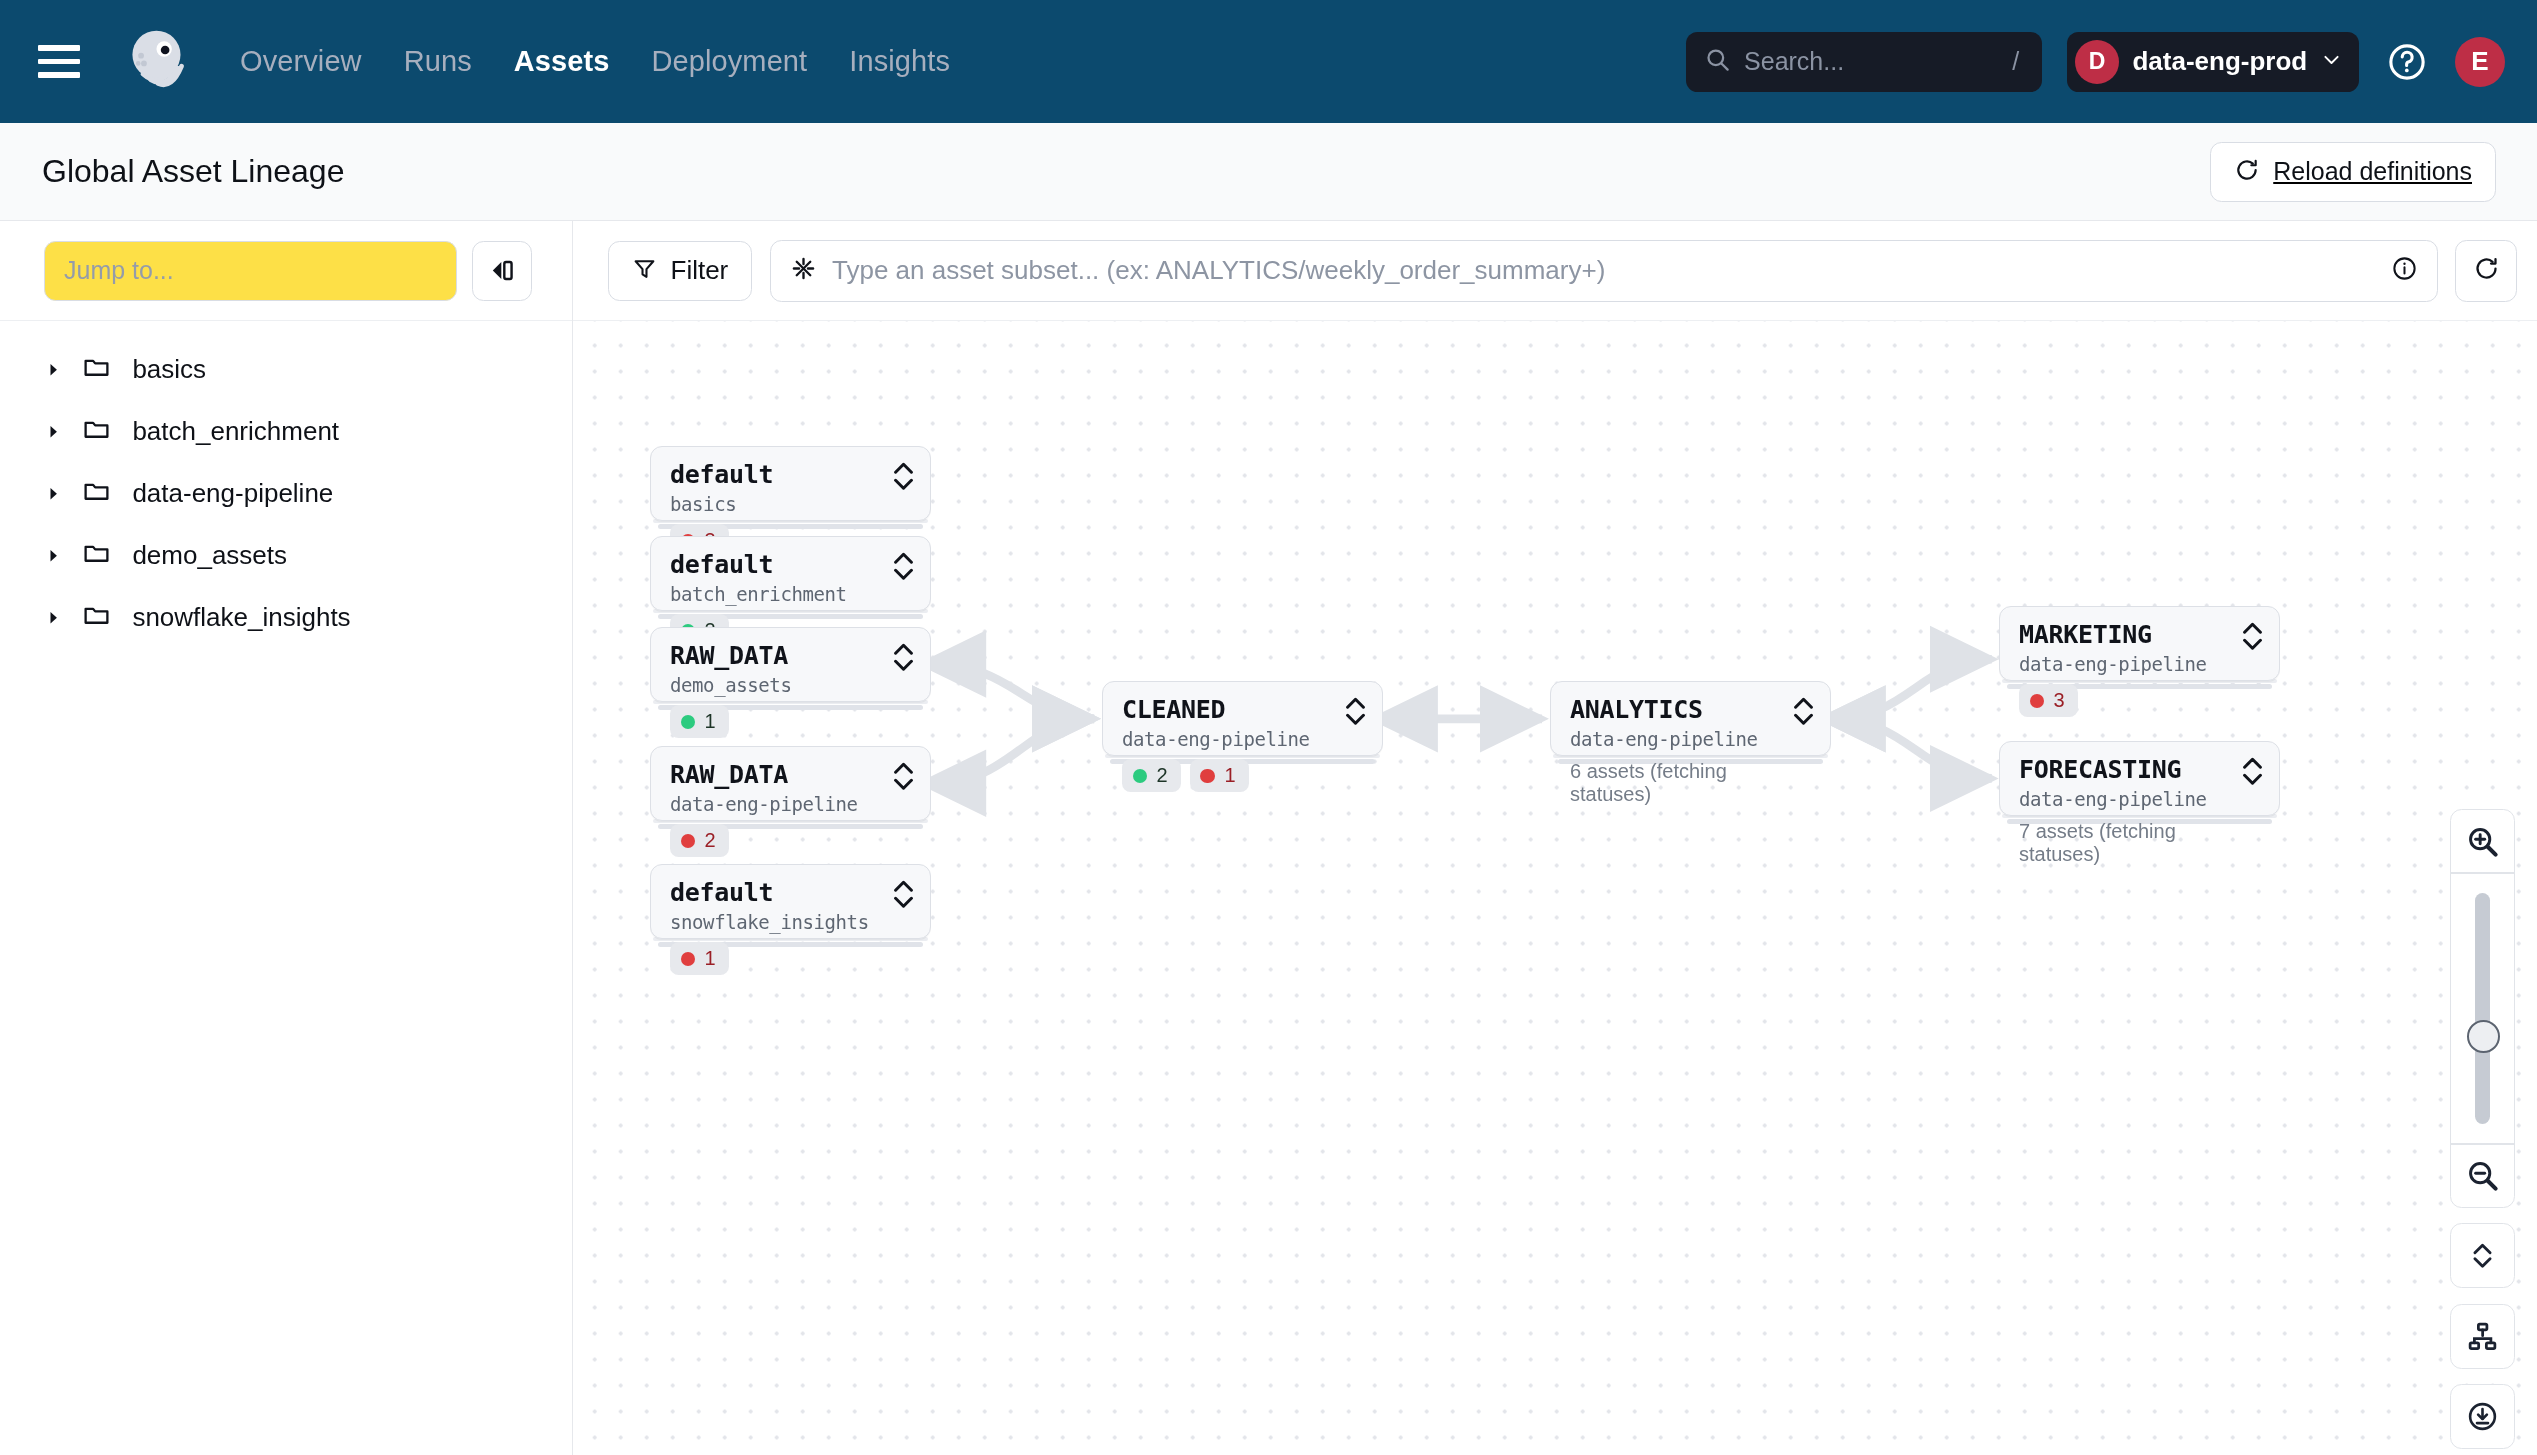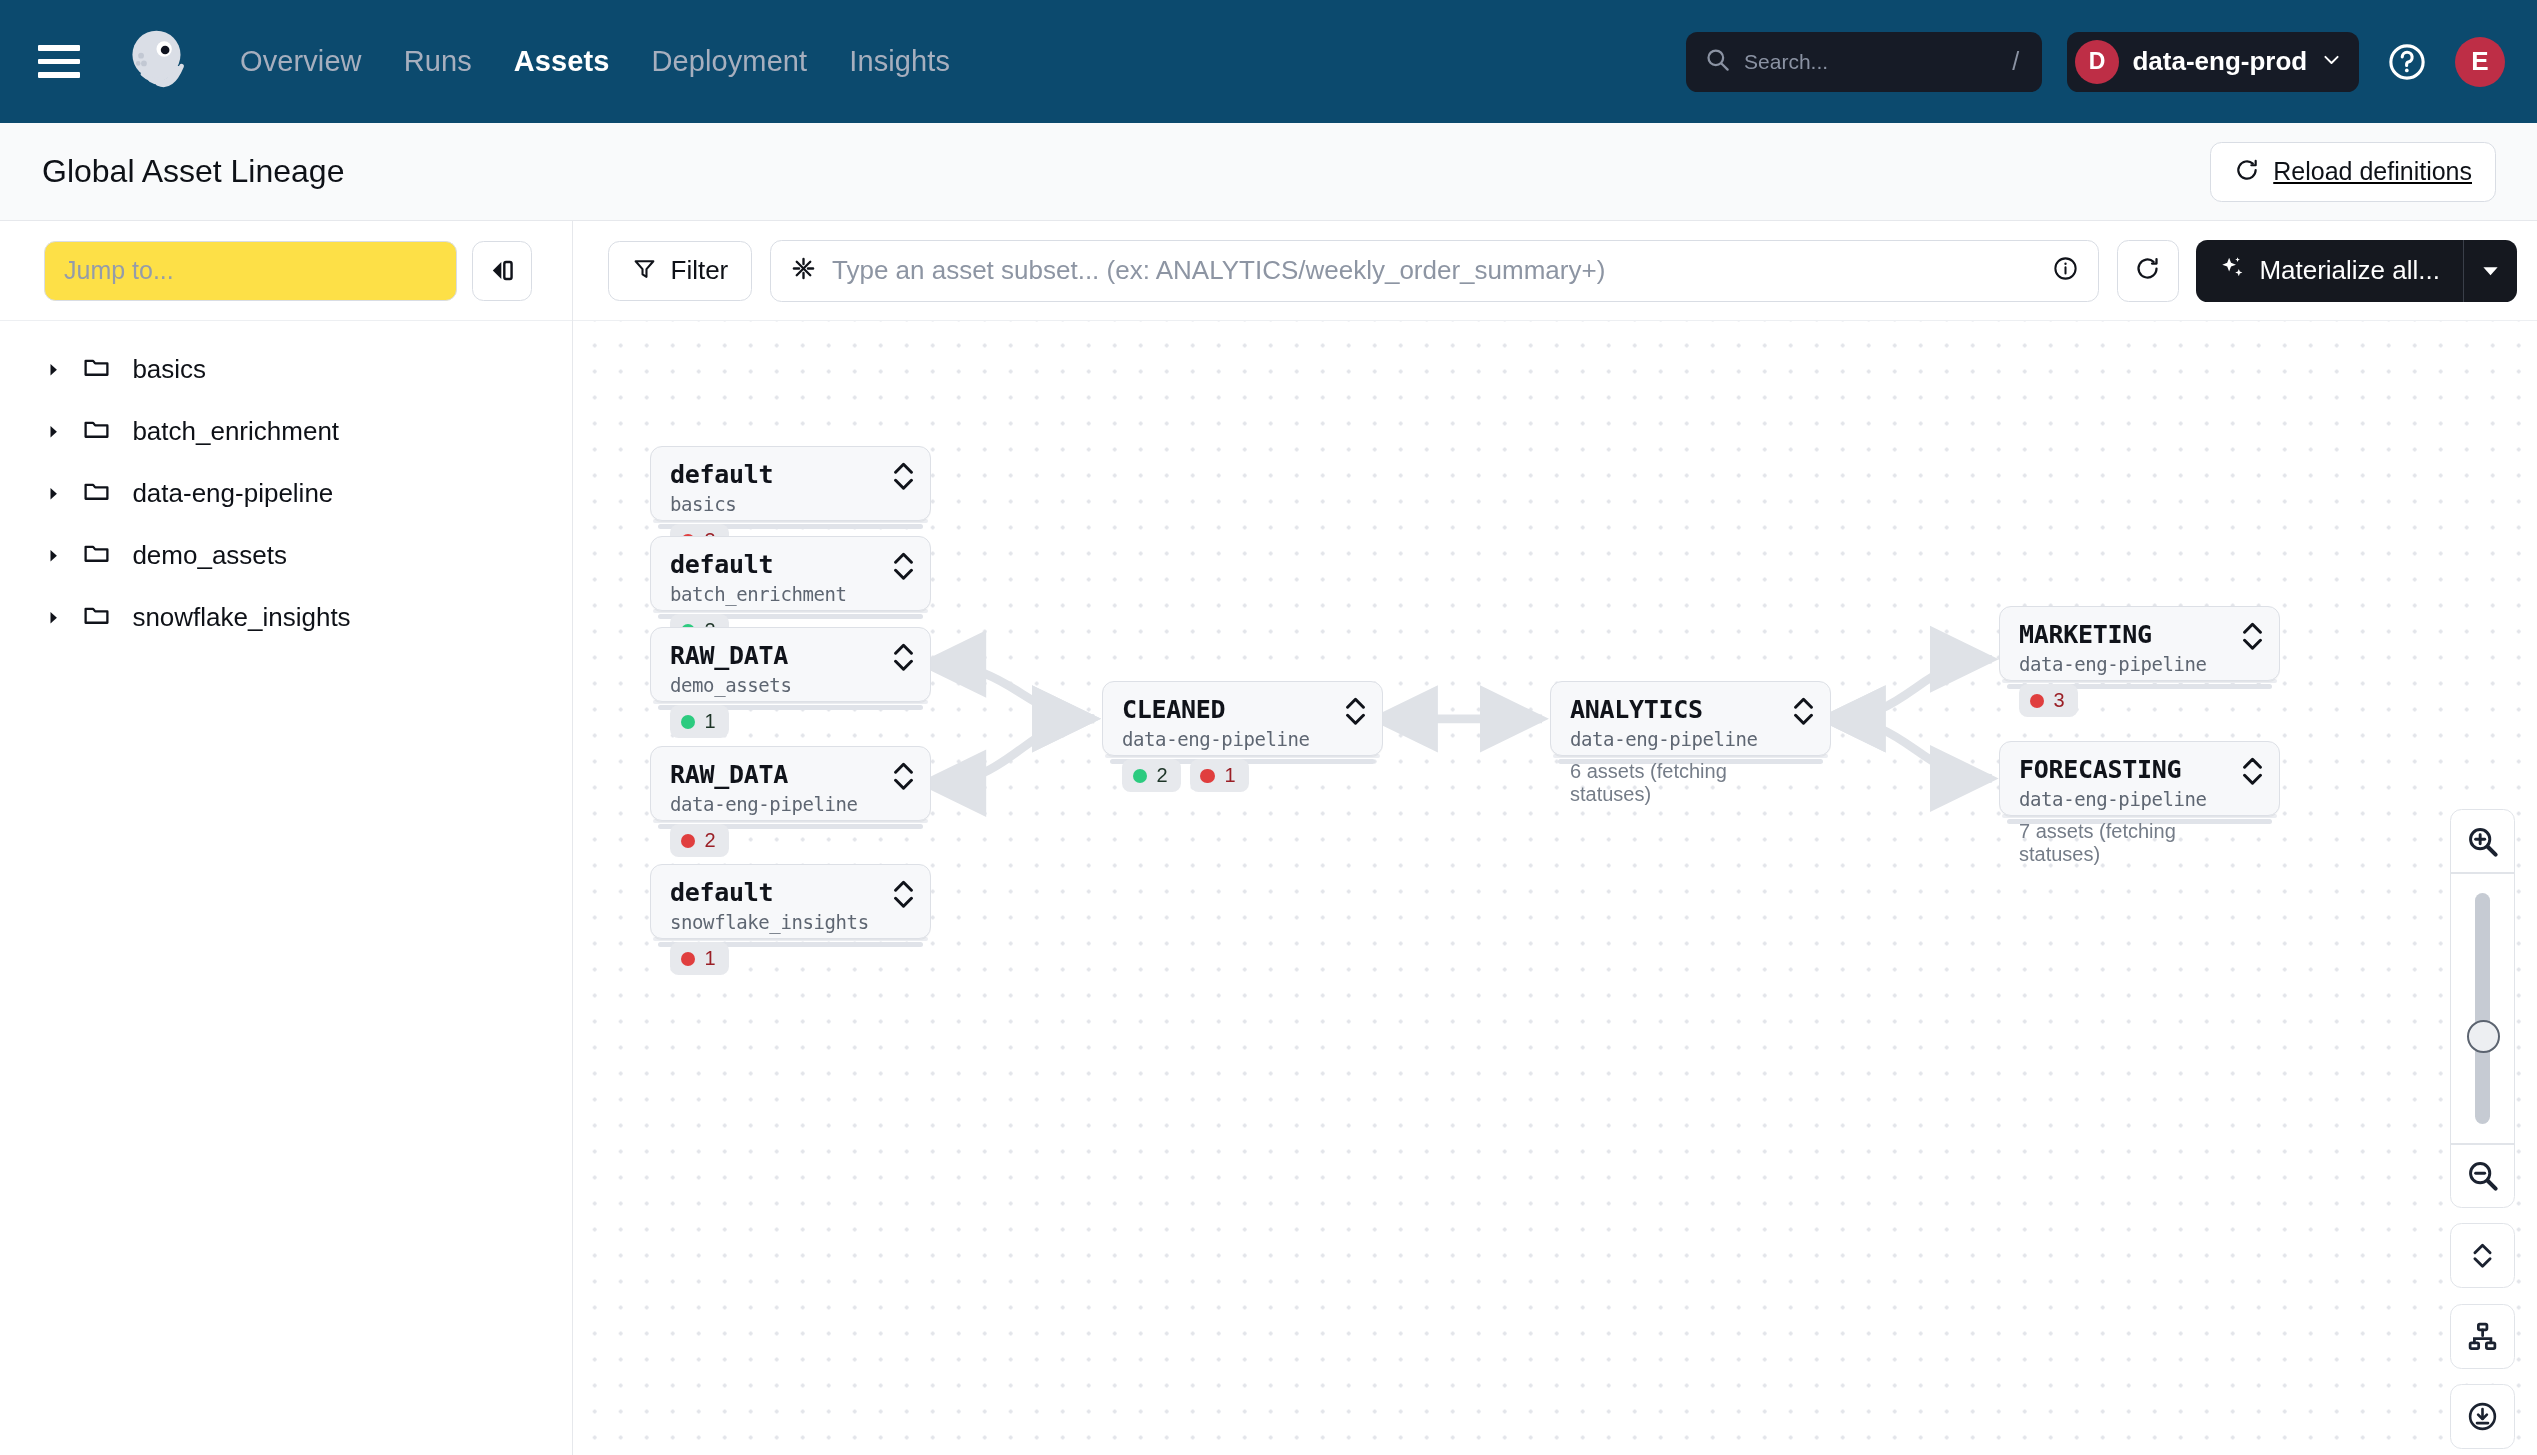--- a/index.html
+++ b/index.html
@@ -21,21 +21,21 @@
   .logo { width: 81px; height: 81px; margin-right: 44px; display: flex; align-items: center; justify-content: center; cursor: pointer; }
   .nav-links { display: flex; align-items: center; gap: 42px; }
   .nav-link { color: #A7AFBE; font-size: 29px; letter-spacing: 0.1px; cursor: pointer; white-space: nowrap; }
   .nav-link.active { color: #ffffff; font-weight: 700; }
 
   .topnav-right { position: absolute; right: 33px; top: 0; height: 123px; display: flex; align-items: center; gap: 25px; }
   .search-box {
     width: 356px; height: 60px; background: #161B26; border-radius: 11.5px;
     display: flex; align-items: center; padding: 0 17.3px; gap: 13.5px; cursor: text;
   }
-  .search-box .ph { color: #8B93A3; font-size: 21px; flex: 1; }
+  .search-box .ph { color: #8B93A3; font-size: 25px; flex: 1; }
   .search-box .slash { color: #8B93A3; font-size: 25px; padding-right: 5.8px; }
   .deployment-pill {
     height: 60px; background: #161B26; border-radius: 11.5px; display: flex; align-items: center;
     padding: 0 17.3px 0 7.7px; gap: 13.5px; cursor: pointer;
   }
   .dep-avatar { width: 44px; height: 44px; border-radius: 50%; background: #BE2E46; color: #fff; font-size: 23px; font-weight: 700; display: flex; align-items: center; justify-content: center; }
   .dep-name { color: #ffffff; font-size: 26px; font-weight: 600; }
   .help-icon { width: 46px; height: 46px; cursor: pointer; display:flex; align-items:center; justify-content:center; }
   .user-avatar { width: 50px; height: 50px; border-radius: 50%; background: #BE2E46; color: #fff; font-size: 26px; font-weight: 600; display: flex; align-items: center; justify-content: center; cursor: pointer; }
 
@@ -319,37 +319,20 @@
 
         <div class="refresh-btn">
           <span>
             <svg width="27" height="27" viewBox="0 0 24 24" fill="none" stroke="#10131A" stroke-width="2" stroke-linecap="round">
               <path d="M20 12a8 8 0 1 1-2.6-5.9"></path>
                 <polyline points="20,3.6 20,7.6 16,7.6" stroke-linejoin="round"></polyline>
             </svg>
           </span>
         </div>
 
-        <div class="materialize-group">
-          <div class="materialize-main">
-            <span>
-              <svg width="27" height="27" viewBox="0 0 24 24" fill="#ffffff">
-                <path d="M9 2.5l1.7 4.4 4.4 1.7-4.4 1.7L9 14.7 7.3 10.3 2.9 8.6l4.4-1.7z"></path>
-                <path d="M17.6 12.4l.9 2.3 2.3.9-2.3.9-.9 2.3-.9-2.3-2.3-.9 2.3-.9z"></path>
-                <path d="M16.5 2l.6 1.5 1.5.6-1.5.6-.6 1.5-.6-1.5-1.5-.6 1.5-.6z"></path>
-              </svg>
-            </span>
-            <span class="lbl">Materialize all...</span>
-          </div>
-          <div class="materialize-caret">
-            <svg width="19" height="19" viewBox="0 0 12 12">
-                <path d="M1.5 4 L6 9 L10.5 4 Z" fill="#ffffff"></path>
-              </svg>
-          </div>
-        </div>
       </div>
 
       <div class="canvas">
 
         <svg class="edges" viewBox="0 0 2044 1180" width="1965" height="1134">
           <defs>
             <marker id="ah" markerWidth="9" markerHeight="9" refX="7.2" refY="4.5" orient="auto">
               <path d="M0,0.6 L8,4.5 L0,8.4 Z" fill="#DFE2E7"></path>
             </marker>
             <marker id="ahb" markerWidth="9" markerHeight="9" refX="1.6" refY="4.5" orient="auto">

